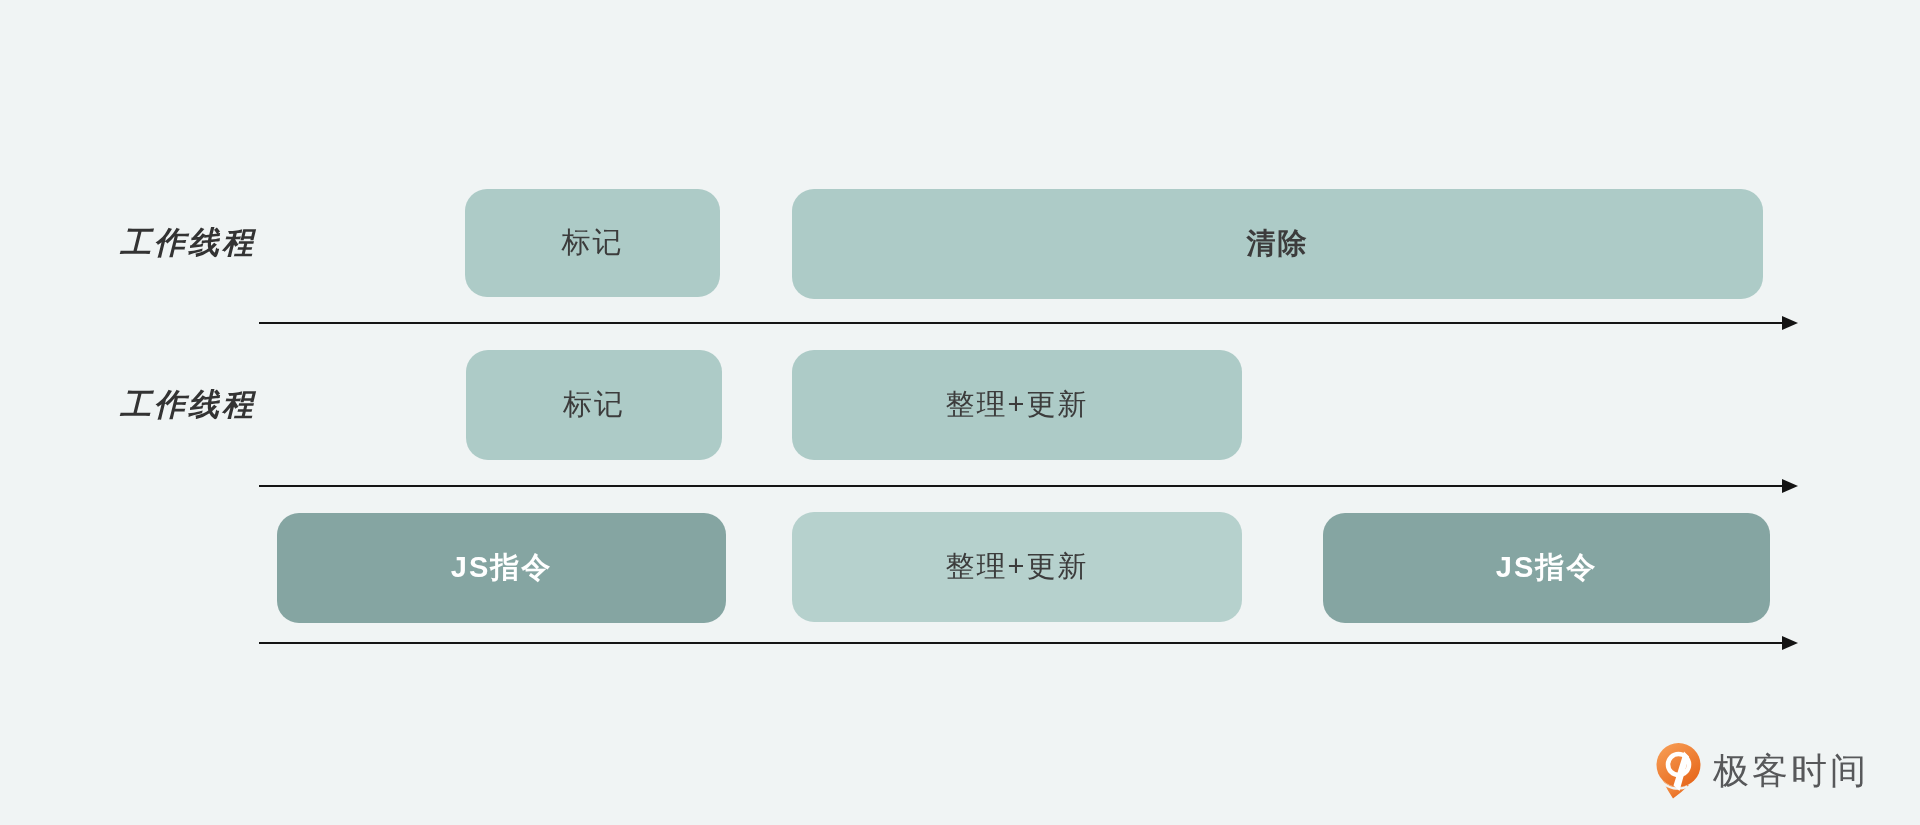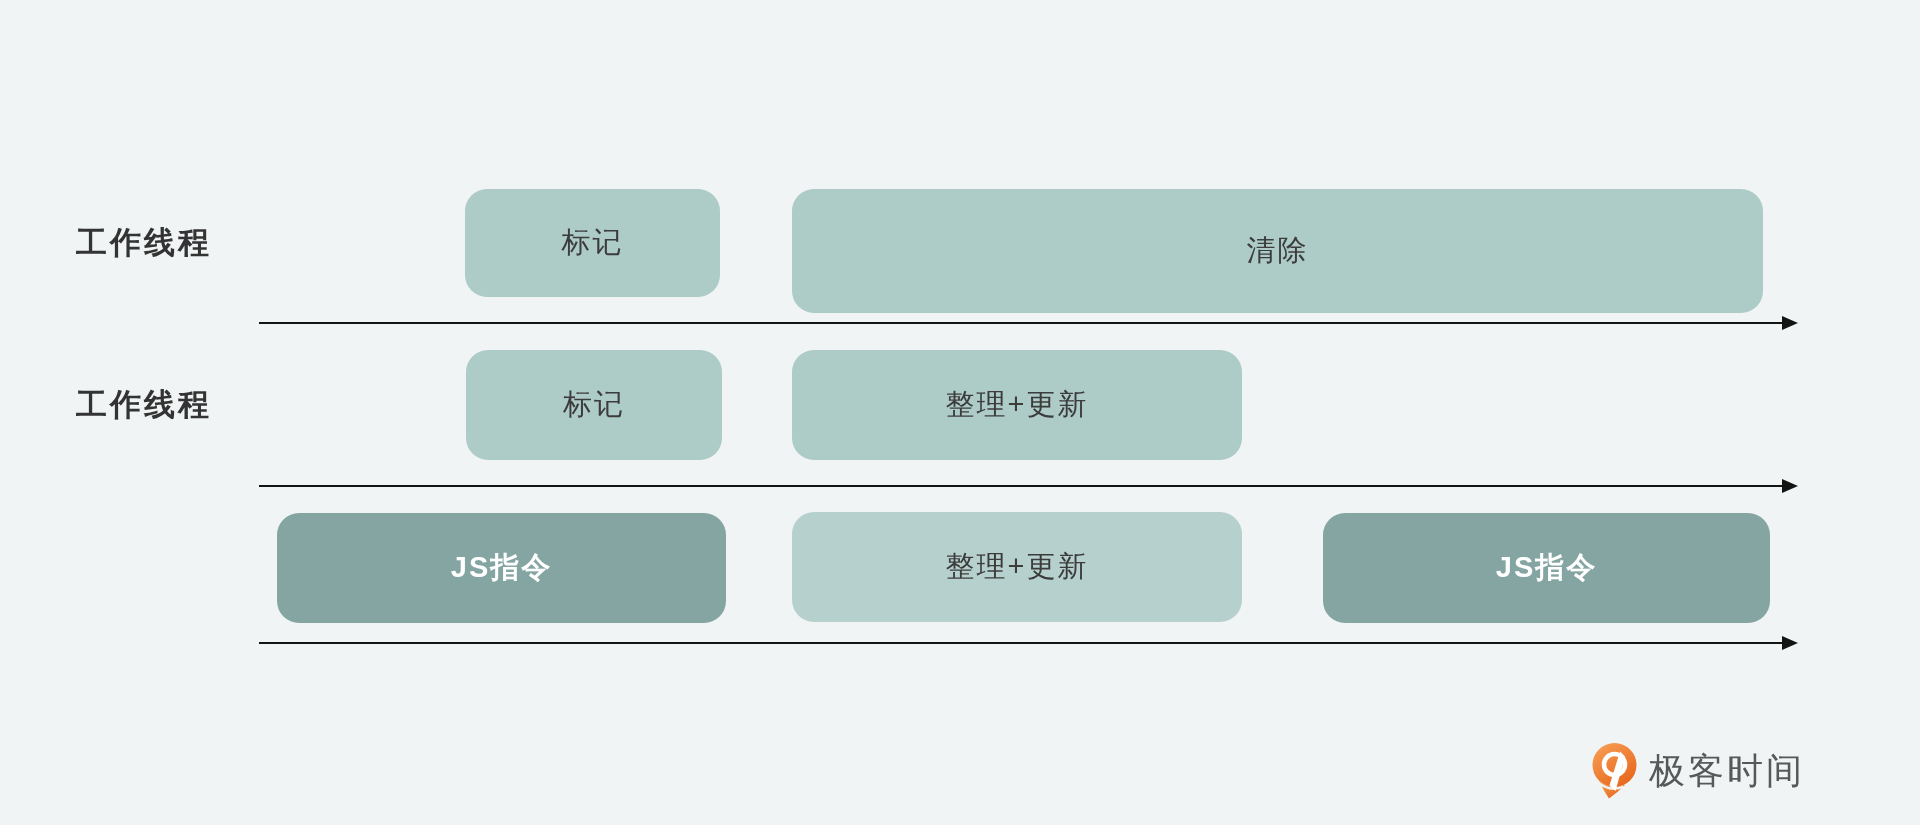--- a/index.html
+++ b/index.html
@@ -18,25 +18,26 @@
   body{
     background:var(--background);
     font-family:"Liberation Sans","DejaVu Sans",sans-serif;
     position:relative;
     overflow:hidden;
   }
   .canvas{position:absolute;inset:0;}
 
   .row-label{
     position:absolute;
-    left:76px;width:256px;height:34px;line-height:34px;
-    text-align:left;
+    left:60px;width:256px;height:34px;line-height:34px;
+    text-align:center;
     font-size:31px;font-weight:600;letter-spacing:3px;
     color:var(--label-text);
     white-space:nowrap;
+    font-style:italic;
   }
   .label-r1{top:226px;}
   .label-r2{top:388px;}
   .label-r3{top:551px;}
 
   .block{
     position:absolute;
     border-radius:22px;
     display:flex;align-items:center;justify-content:center;
     font-size:29px;letter-spacing:2px;
@@ -46,21 +47,21 @@
   }
   .block.light{background:var(--block-light);}
   .block.lighter{background:var(--block-light-alt);}
   .block.dark{
     background:var(--block-dark);
     color:var(--block-text-inverse);
     font-weight:700;
     margin-left:8px;
   }
   .r1b1{left:465px;top:189px;width:255px;height:108px;}
-  .r1b2{left:792px;top:189px;width:971px;height:124px;}
+  .r1b2{left:792px;top:189px;width:971px;height:110px;font-weight:bold;}
   .r2b1{left:466px;top:350px;width:256px;height:110px;}
   .r2b2{left:792px;top:350px;width:450px;height:110px;}
   .r3b1{left:269px;top:513px;width:449px;height:110px;}
   .r3b2{left:792px;top:512px;width:450px;height:110px;}
   .r3b3{left:1315px;top:513px;width:447px;height:110px;}
 
   .arrow{
     position:absolute;
     left:259px;width:1524px;height:2px;
     background:var(--arrow);
@@ -73,21 +74,21 @@
     border-left:16px solid var(--arrow);
     border-top:7px solid transparent;
     border-bottom:7px solid transparent;
   }
   .arrow-r1{top:322px;}
   .arrow-r2{top:485px;}
   .arrow-r3{top:642px;}
 
   .watermark{
     position:absolute;
-    left:1590px;top:742px;
+    left:1654px;top:742px;
     display:flex;align-items:center;
   }
   .logo-icon{display:block;width:49px;height:58px;}
   .logo-text{
     margin-left:10px;
     font-size:36px;line-height:58px;
     letter-spacing:3px;font-weight:500;
     color:var(--logo-text);
     white-space:nowrap;
   }

